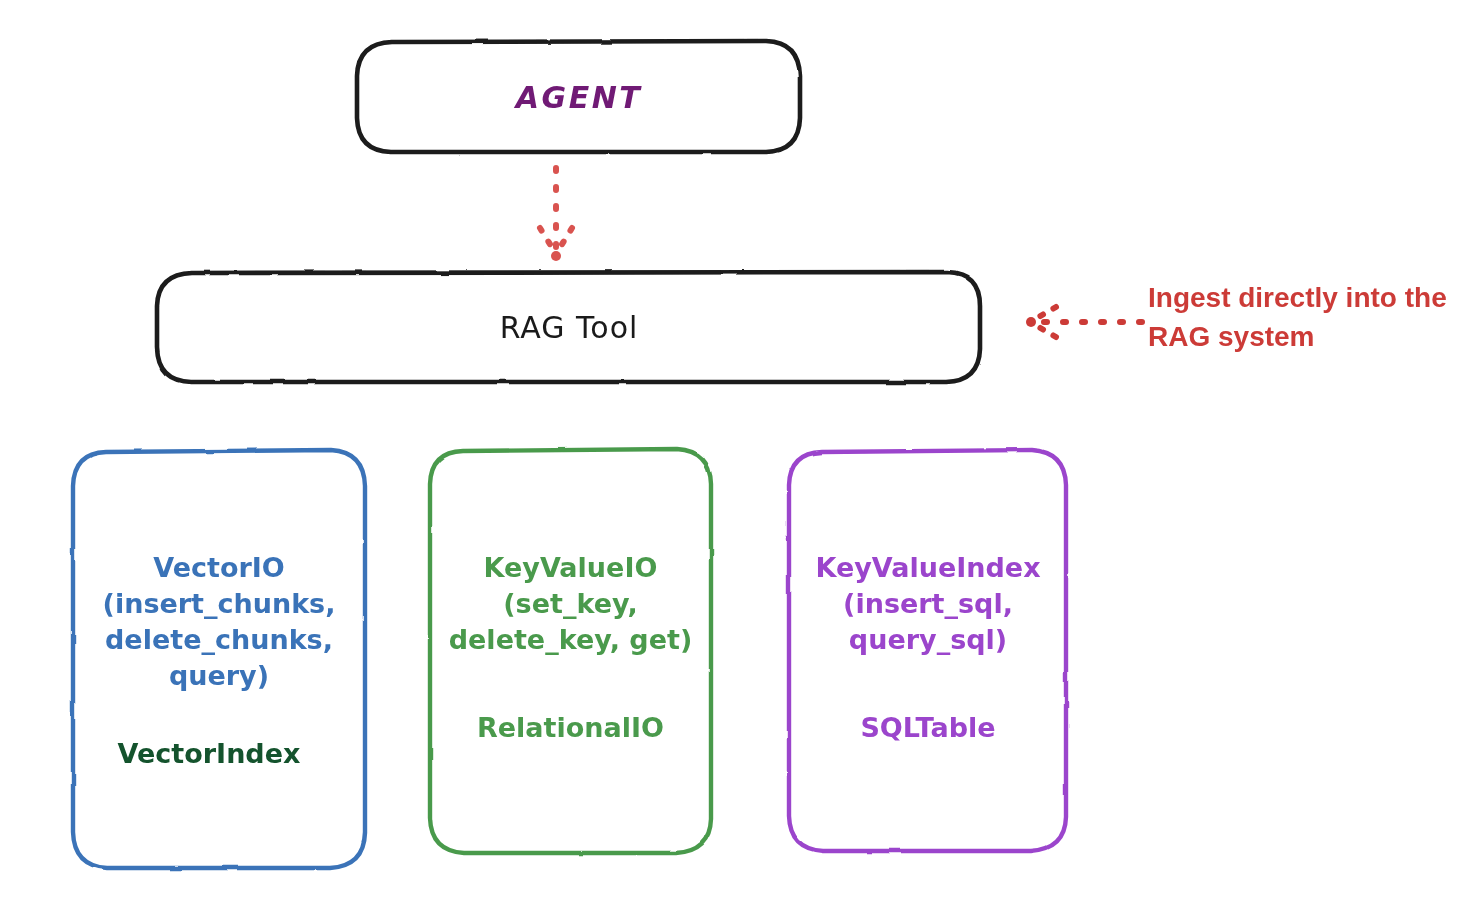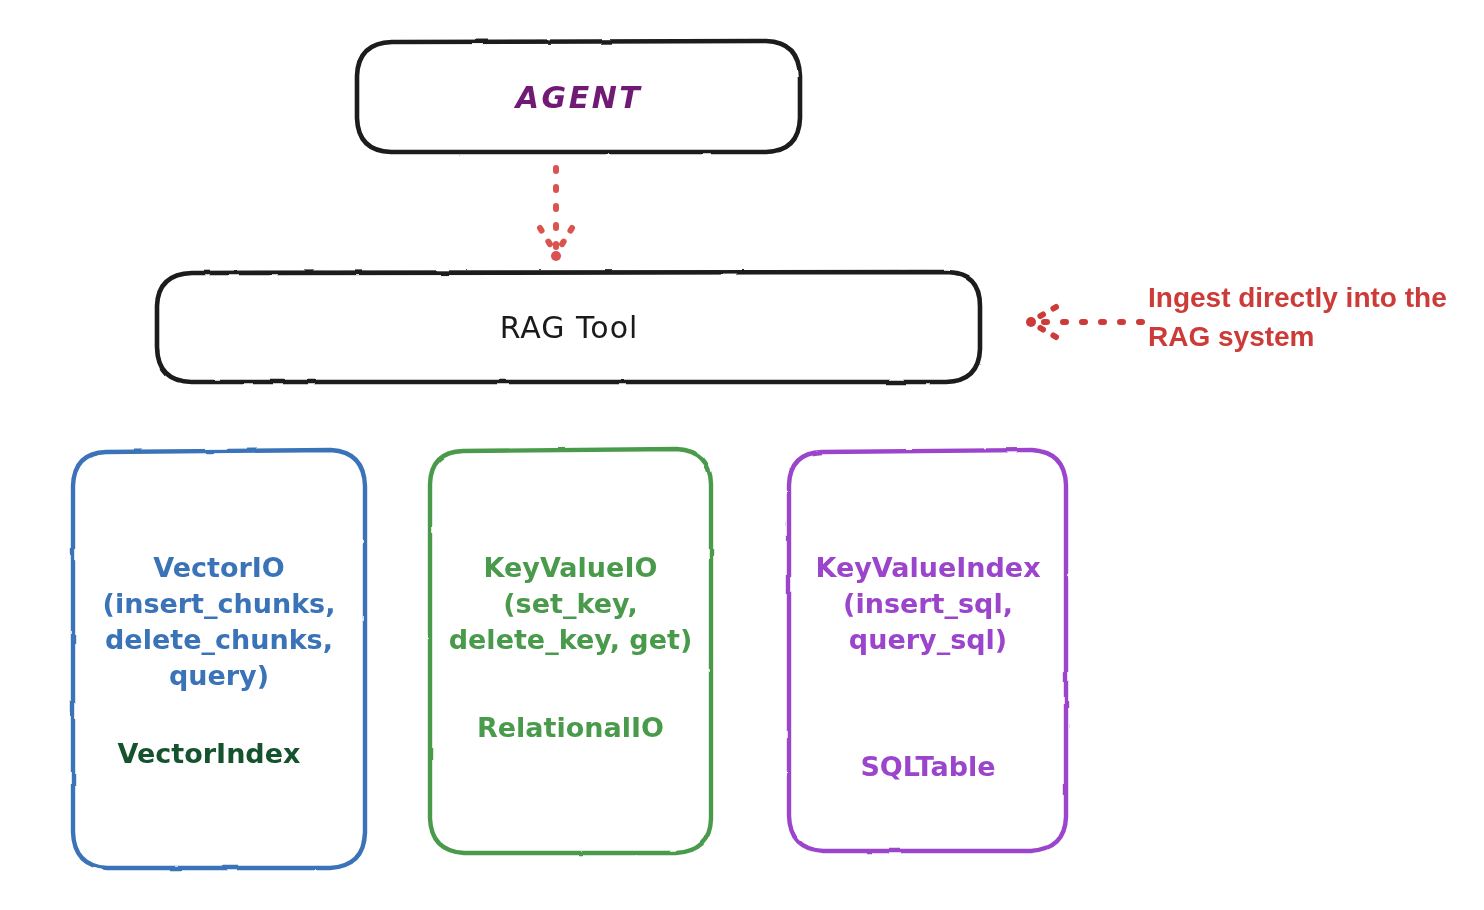--- a/index.html
+++ b/index.html
@@ -79,21 +79,21 @@
     font-family: "DejaVu Sans", sans-serif;
   }
 
   #vector-api  { left: 74px;  top: 550px; width: 290px; color: #3a73b8; }
   #vector-index{ left: 64px;  top: 738px; width: 290px; color: #14532d; }
 
   #kv-api      { left: 428px; top: 550px; width: 285px; color: #4a9a4c; text-align: center; }
   #kv-index    { left: 428px; top: 712px; width: 285px; color: #4a9a4c; }
 
   #rel-api     { left: 788px; top: 550px; width: 280px; color: #9b45cc; }
-  #rel-index   { left: 788px; top: 712px; width: 280px; color: #9b45cc; margin-top: 39px; }
+  #rel-index   { left: 788px; top: 712px; width: 280px; color: #9b45cc; }
 </style>
 </head>
 <body>
 
 <svg id="canvas" viewBox="0 0 1484 910">
   <defs>
     <filter id="rough">
       <feTurbulence type="fractalNoise" baseFrequency="0.035" numOctaves="2" seed="7" result="noise"></feTurbulence>
       <feDisplacementMap in="SourceGraphic" in2="noise" scale="2.2" xChannelSelector="R" yChannelSelector="G"></feDisplacementMap>
     </filter>

